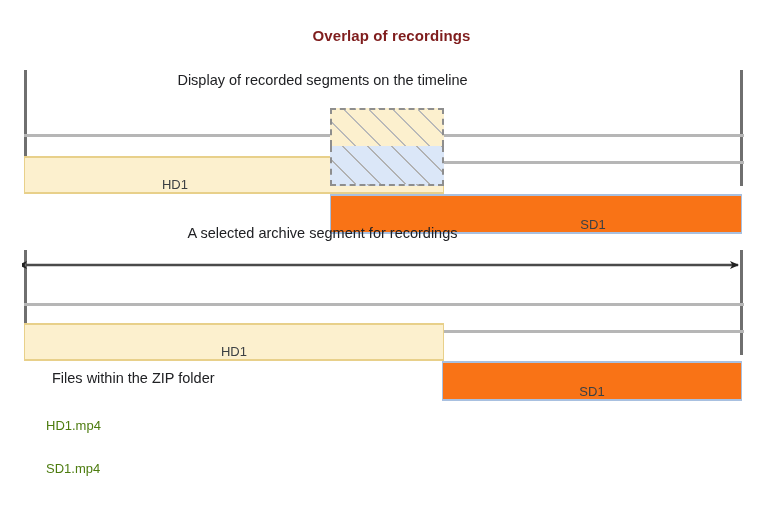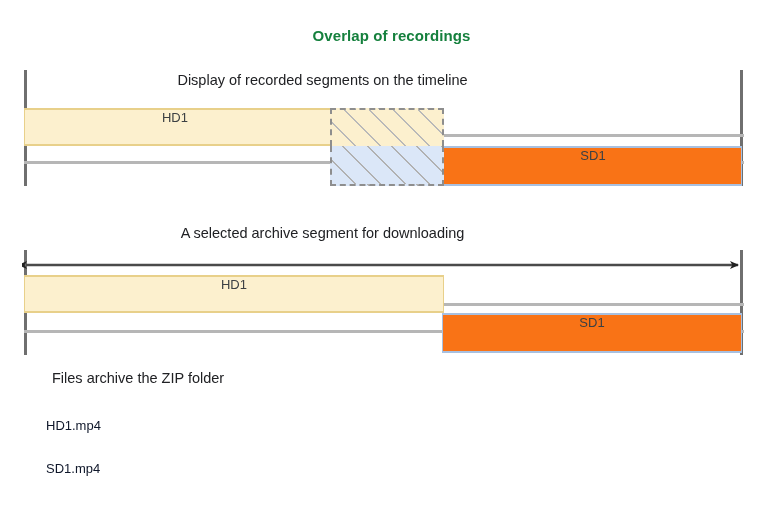--- a/index.html
+++ b/index.html
@@ -18,21 +18,21 @@
 
   
   .main-title {
     position: absolute;
     left: 0;
     top: 27px;
     width: 783px;
     text-align: center;
     font-size: 15px;
     font-weight: bold;
-    color: #15803d;
+    color: #7f1d1d;
     letter-spacing: 0.1px;
   }
 
   
   .diagram {
     position: absolute;
     left: 0;
   }
   .diagram-caption {
     position: absolute;
@@ -55,24 +55,25 @@
     position: absolute;
     height: 3px;
     background: #b6b6b6;
   }
 
   
   .bar {
     position: absolute;
     box-sizing: border-box;
     display: flex;
-    align-items: flex-start;
+    align-items: flex-end;
     justify-content: center;
     font-size: 13px;
     color: #3c4043;
+    margin-top: 48px;
   }
   .bar-hd {
     background: #fcf0ce;
     border: 1px solid #e8d08a;
     border-top-width: 2px;
     border-bottom-width: 2px;
   }
   .bar-sd {
     background: #f97316;
     border: 1px solid #a8c0e0;
@@ -125,21 +126,21 @@
     position: absolute;
     left: 52px;
     top: 370px;
     font-size: 14.5px;
     color: #202124;
   }
   .file-item {
     position: absolute;
     left: 46px;
     font-size: 13px;
-    color: #0f172a;
+    color: #4d7c0f;
   }
 </style>
 </head>
 <body>
 
 <div class="main-title">Overlap of recordings</div>
 
 <div class="diagram">
 
   <div class="diagram-caption" style="top:72px;">Display of recorded segments on the timeline</div>
@@ -158,21 +159,21 @@
     <span class="bar-label" style="margin-left:114px;">SD1</span>
   </div>
 
   <div class="hatch hatch-top" style="left:330px; top:108px; width:114px; height:38px;"></div>
 
   <div class="hatch hatch-bot" style="left:330px; top:146px; width:114px; height:40px;"></div>
 </div>
 
 <div class="diagram">
 
-  <div class="diagram-caption" style="top:225px;">A selected archive segment for downloading</div>
+  <div class="diagram-caption" style="top:225px;">A selected archive segment for recordings</div>
 
   <div class="vrule" style="left:24px; top:250px; height:105px;"></div>
   <div class="vrule" style="left:740px; top:250px; height:105px;"></div>
 
   <div class="arrow-wrap" style="left:22px; top:255px; width:722px; height:20px;">
     <svg width="722" height="20" viewBox="0 0 722 20">
       <defs>
         <marker id="ahEnd" markerWidth="9" markerHeight="9" refX="8" refY="4.5" orient="auto" markerUnits="userSpaceOnUse">
           <path d="M0,0.6 L9,4.5 L0,8.4 L2.4,4.5 Z" fill="#222222"></path>
         </marker>
@@ -189,16 +190,16 @@
 
   <div class="bar bar-hd" style="left:24px; top:275px; width:420px; height:38px;">
     <span class="bar-label">HD1</span>
   </div>
 
   <div class="bar bar-sd" style="left:442px; top:313px; width:300px; height:40px;">
     <span class="bar-label">SD1</span>
   </div>
 </div>
 
-<div class="files-heading">Files archive the ZIP folder</div>
+<div class="files-heading">Files within the ZIP folder</div>
 
 <div class="file-item" style="top:418px;">HD1.mp4</div>
 <div class="file-item" style="top:461px;">SD1.mp4</div>
 
 </body></html>

